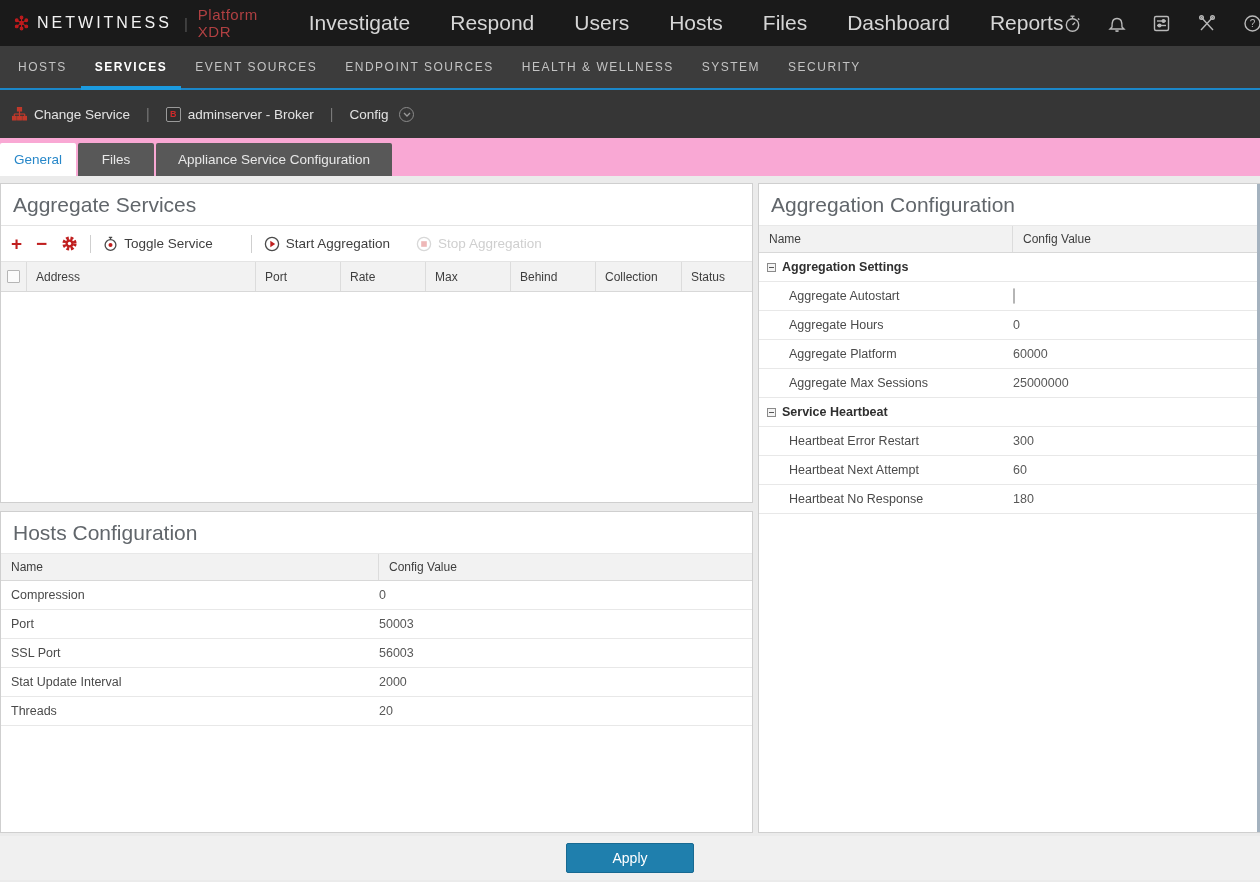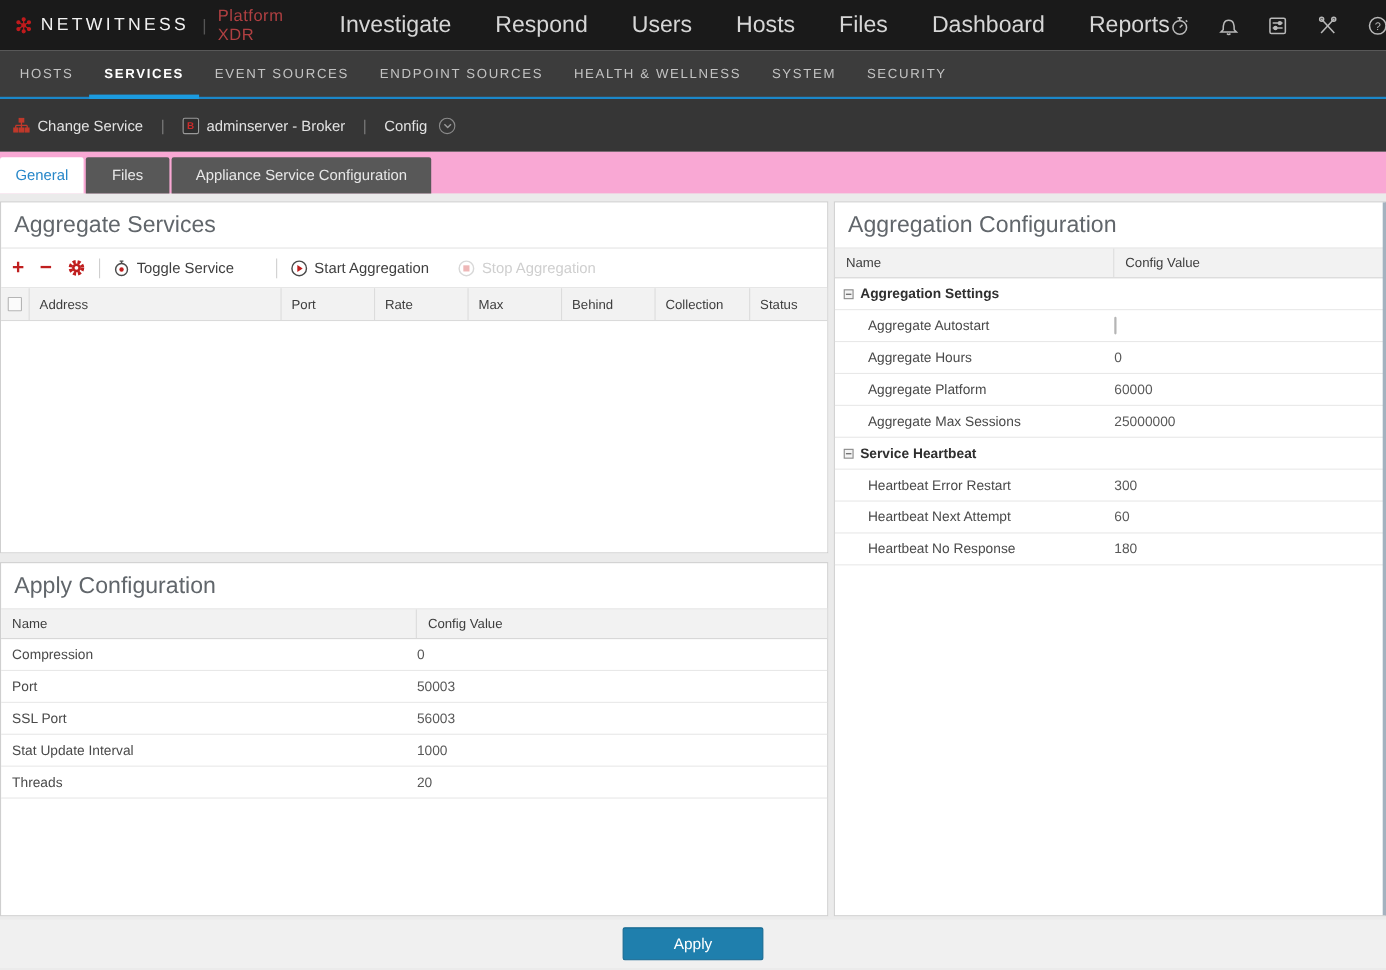--- a/index.html
+++ b/index.html
@@ -263,40 +263,40 @@
         <div class="gh-cell gh-80">Rate</div>
         <div class="gh-cell gh-80">Max</div>
         <div class="gh-cell gh-80">Behind</div>
         <div class="gh-cell gh-col">Collection</div>
         <div class="gh-cell gh-status">Status</div>
       </div>
       <div class="grid-body"></div>
     </div>
 
     <div class="panel p-sys">
-      <div class="panel-title" style="border-bottom:none;">Apply Configuration</div>
+      <div class="panel-title" style="border-bottom:none;">Hosts Configuration</div>
       <div class="cfg-head">
         <div class="ch-name">Name</div>
         <div class="ch-val">Config Value</div>
       </div>
       <div class="cfg-row">
         <div class="cr-name">Compression</div>
         <div class="cr-val">0</div>
       </div>
       <div class="cfg-row">
         <div class="cr-name">Port</div>
         <div class="cr-val">50003</div>
       </div>
       <div class="cfg-row">
         <div class="cr-name">SSL Port</div>
         <div class="cr-val">56003</div>
       </div>
       <div class="cfg-row">
         <div class="cr-name">Stat Update Interval</div>
-        <div class="cr-val">1000</div>
+        <div class="cr-val">2000</div>
       </div>
       <div class="cfg-row">
         <div class="cr-name">Threads</div>
         <div class="cr-val">20</div>
       </div>
     </div>
   </div>
 
   <div class="col-right">
     <div class="panel p-agg">

